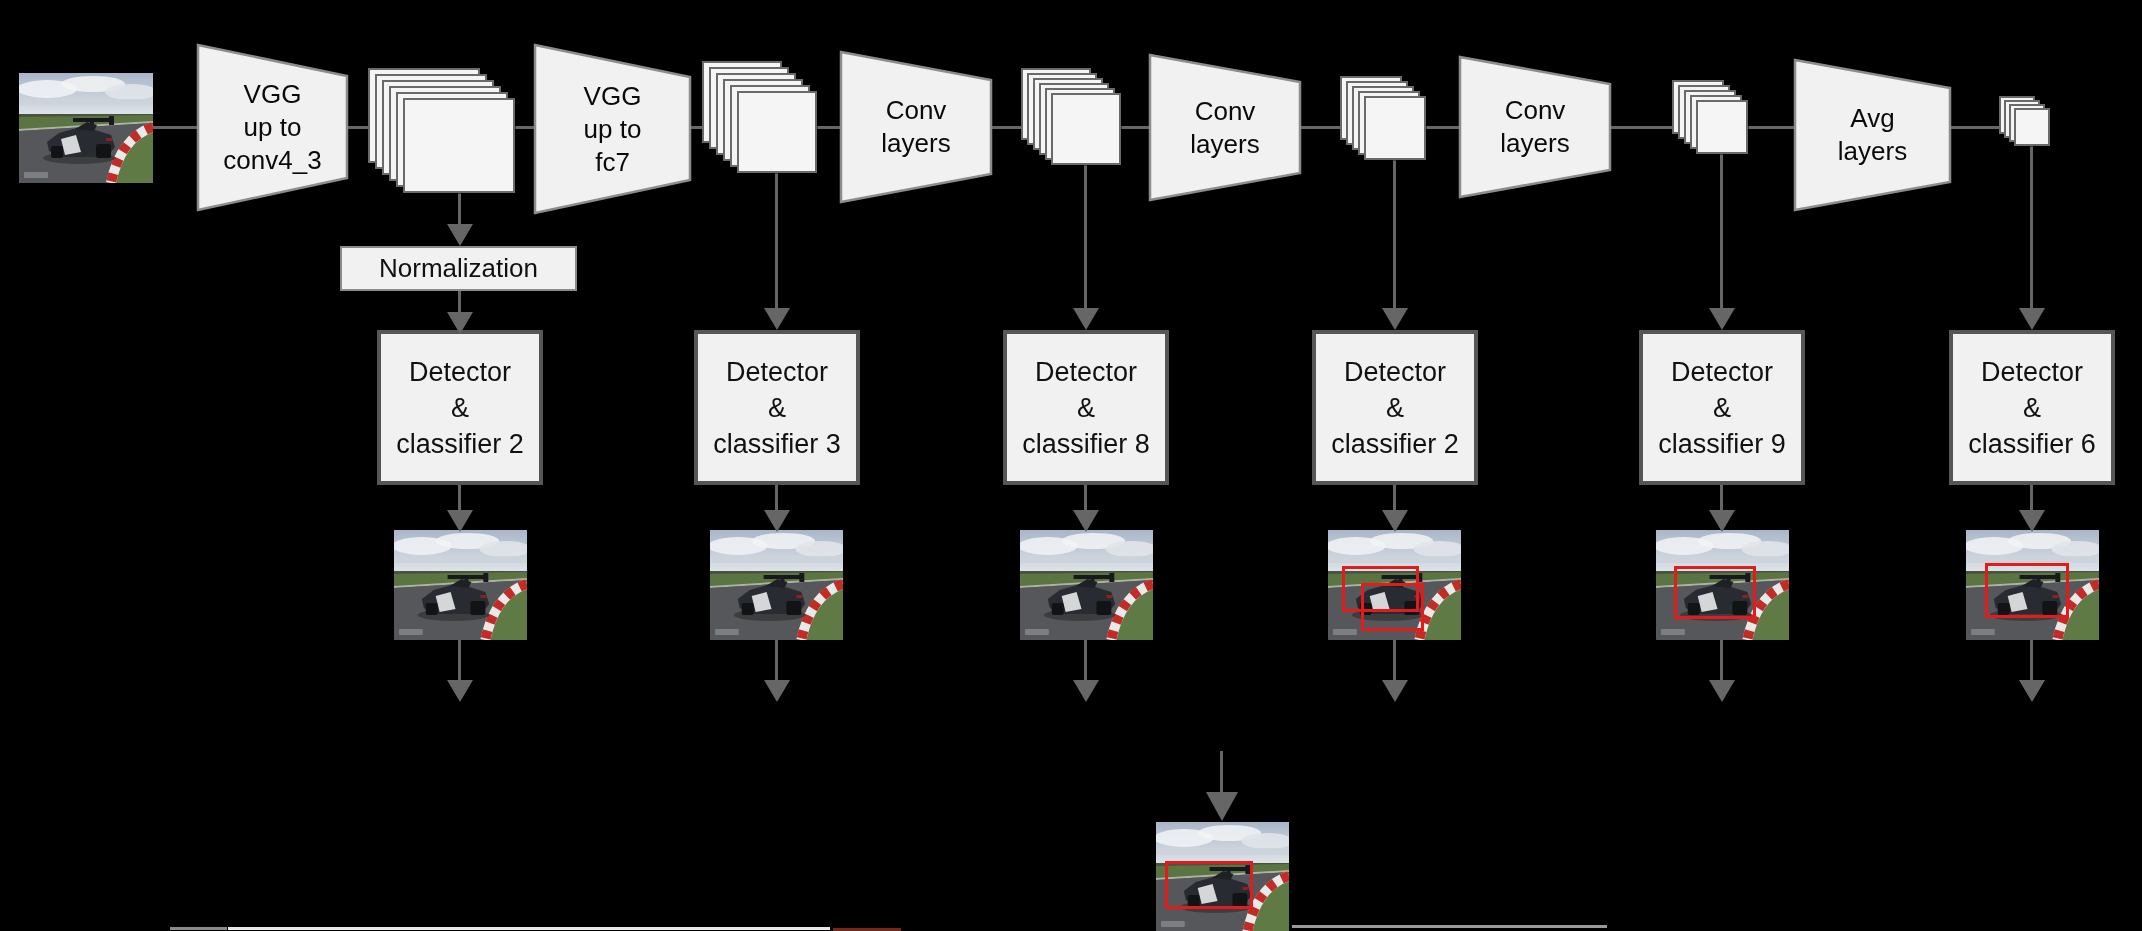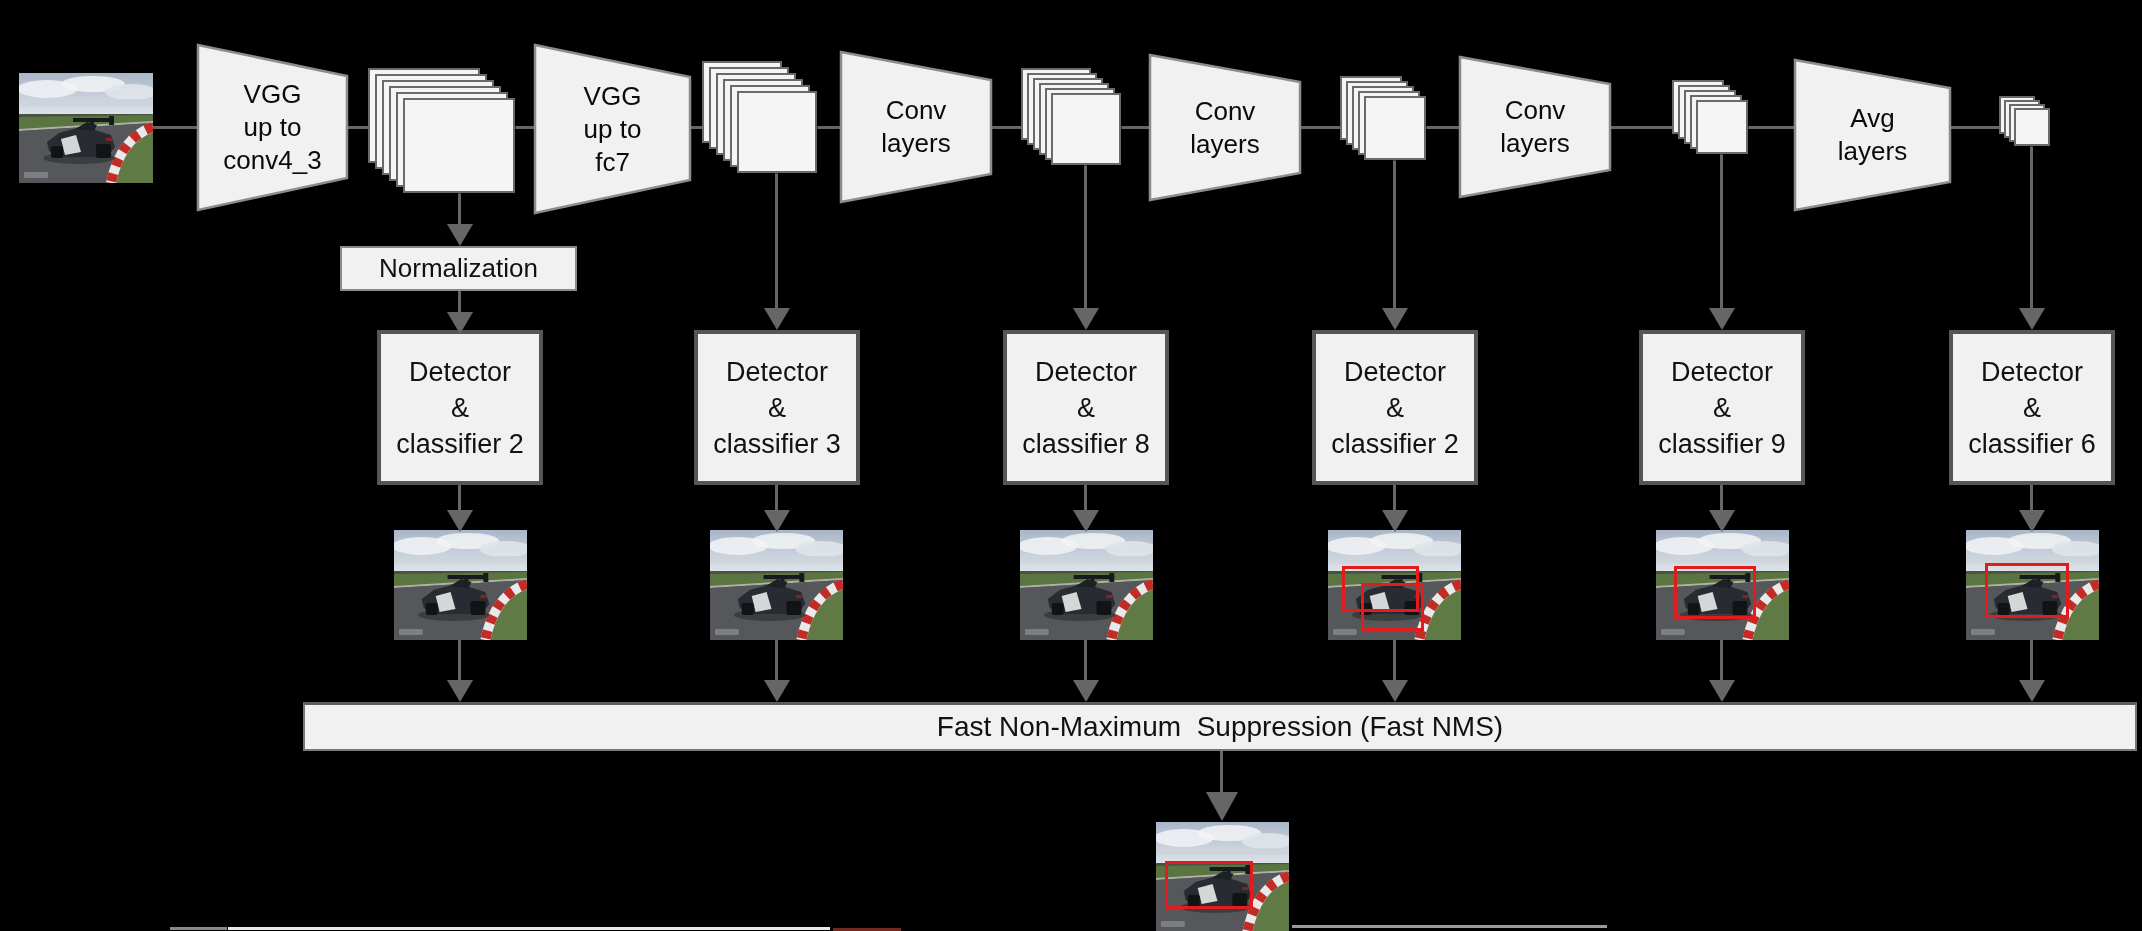--- a/index.html
+++ b/index.html
@@ -248,23 +248,20 @@
       </svg>
     <div class="redbox" style="left:18px;top:36px;width:82px;height:53px;"></div>
   </div>
   <div class="photo" style="left:1966px;top:530px;width:133px;height:110px;">
     <svg viewBox="0 0 134 110" preserveAspectRatio="none">
         <use href="#carscene"></use>
       </svg>
     <div class="redbox" style="left:19px;top:33px;width:84px;height:55px;"></div>
   </div>
 
-  <div class="nmsbar" style="left:303px;top:702px;width:1834px;height:49px;">
-    <span>Fast Non-Maximum  Suppression (Fast NMS)</span>
-  </div>
 
   <div class="photo" style="left:1156px;top:822px;width:133px;height:110px;">
     <svg viewBox="0 0 134 110" preserveAspectRatio="none">
         <use href="#carscene"></use>
       </svg>
     <div class="redbox" style="left:9px;top:39px;width:88px;height:48px;"></div>
   </div>
 
   <div class="vline" style="left:458px;top:193px;height:31px;"></div>
   <div class="ahead" style="left:447px;top:224px;"></div>

